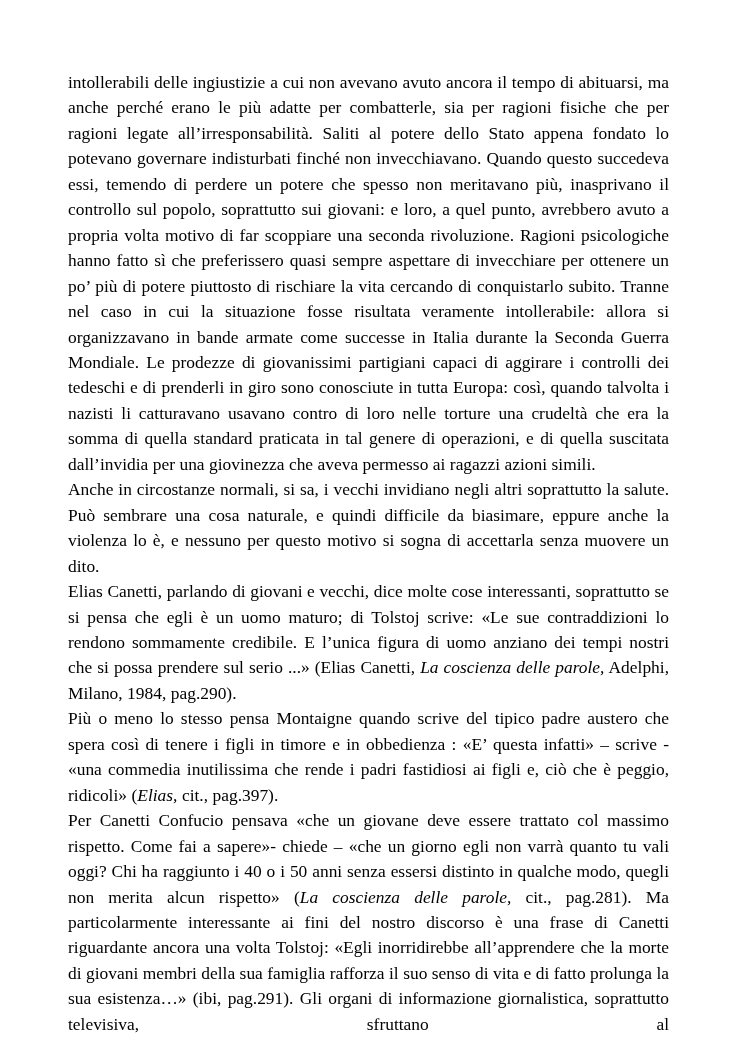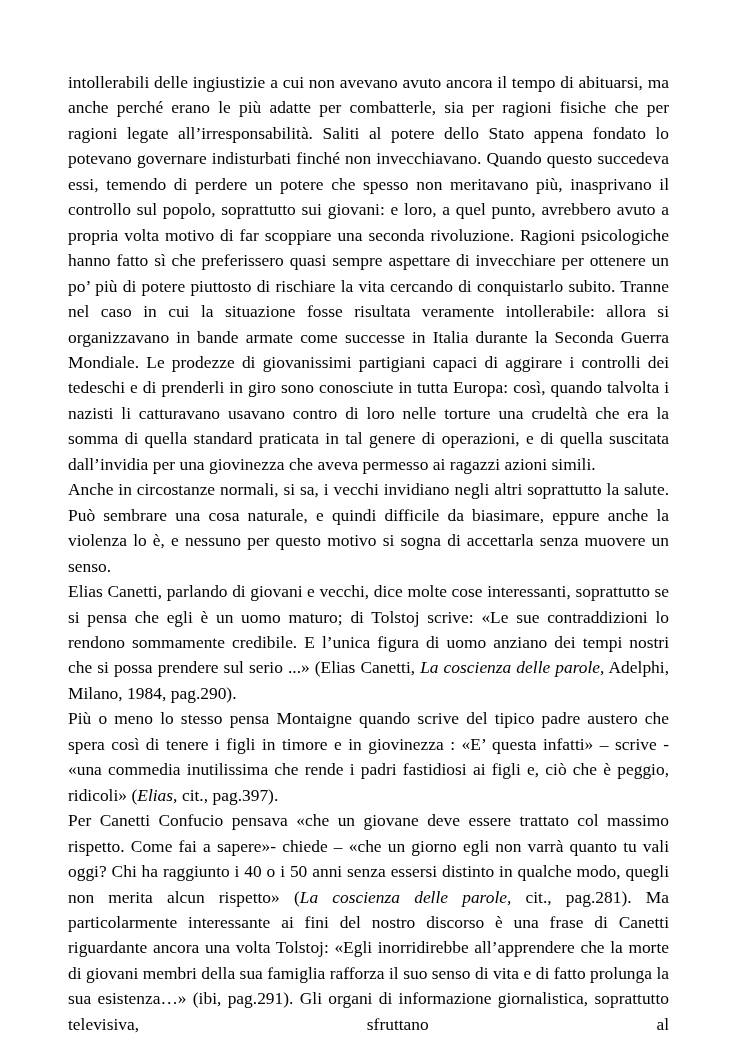--- a/index.html
+++ b/index.html
@@ -56,22 +56,22 @@
   }
 </style>
 </head>
 <body>
 
 <div class="page">
   <div class="text-column">
 
     <p class="para">intollerabili delle ingiustizie a cui non avevano avuto ancora il tempo di abituarsi, ma anche perché erano le più adatte per combatterle, sia per ragioni fisiche che per ragioni legate all’irresponsabilità. Saliti al potere dello Stato appena fondato lo potevano governare indisturbati finché non invecchiavano. Quando questo succedeva essi, temendo di perdere un potere che spesso non meritavano più, inasprivano il controllo sul popolo, soprattutto sui giovani: e loro, a quel punto, avrebbero avuto a propria volta motivo di far scoppiare una seconda rivoluzione. Ragioni psicologiche hanno fatto sì che preferissero quasi sempre aspettare di invecchiare per ottenere un po’ più di potere piuttosto di rischiare la vita cercando di conquistarlo subito. Tranne nel caso in cui la situazione fosse risultata veramente intollerabile: allora si organizzavano in bande armate come successe in Italia durante la Seconda Guerra Mondiale. Le prodezze di giovanissimi partigiani capaci di aggirare i controlli dei tedeschi e di prenderli in giro sono conosciute in tutta Europa: così, quando talvolta i nazisti li catturavano usavano contro di loro nelle torture una crudeltà che era la somma di quella standard praticata in tal genere di operazioni, e di quella suscitata dall’invidia per una giovinezza che aveva permesso ai ragazzi azioni simili.</p>
 
-    <p class="para">Anche in circostanze normali, si sa, i vecchi invidiano negli altri soprattutto la salute. Può sembrare una cosa naturale, e quindi difficile da biasimare, eppure anche la violenza lo è, e nessuno per questo motivo si sogna di accettarla senza muovere un senso.</p>
+    <p class="para">Anche in circostanze normali, si sa, i vecchi invidiano negli altri soprattutto la salute. Può sembrare una cosa naturale, e quindi difficile da biasimare, eppure anche la violenza lo è, e nessuno per questo motivo si sogna di accettarla senza muovere un dito.</p>
 
     <p class="para"><span>Elias Canetti, parlando di giovani e vecchi, dice molte cose interessanti, soprattutto se si pensa che egli è un uomo maturo; di Tolstoj scrive: «Le sue contraddizioni lo rendono sommamente credibile. E l’unica figura di uomo anziano dei tempi nostri che si possa prendere sul serio ...» (Elias Canetti, </span><i>La coscienza delle parole,</i><span> Adelphi, Milano, 1984, pag.290).</span></p>
 
-    <p class="para"><span>Più o meno lo stesso pensa Montaigne quando scrive del tipico padre austero che spera così di tenere i figli in timore e in giovinezza : «E’ questa infatti» – scrive - «una commedia inutilissima che rende i padri fastidiosi ai figli e, ciò che è peggio, ridicoli» (</span><i>Elias,</i><span> cit., pag.397).</span></p>
+    <p class="para"><span>Più o meno lo stesso pensa Montaigne quando scrive del tipico padre austero che spera così di tenere i figli in timore e in obbedienza : «E’ questa infatti» – scrive - «una commedia inutilissima che rende i padri fastidiosi ai figli e, ciò che è peggio, ridicoli» (</span><i>Elias,</i><span> cit., pag.397).</span></p>
 
     <p class="para continues"><span>Per Canetti Confucio pensava «che un giovane deve essere trattato col massimo rispetto. Come fai a sapere»- chiede – «che un giorno egli non varrà quanto tu vali oggi? Chi ha raggiunto i 40 o i 50 anni senza essersi distinto in qualche modo, quegli non merita alcun rispetto» (</span><i>La coscienza delle parole,</i><span> cit., pag.281). Ma particolarmente interessante ai fini del nostro discorso è una frase di Canetti riguardante ancora una volta Tolstoj: «Egli inorridirebbe all’apprendere che la morte di giovani membri della sua famiglia rafforza il suo senso di vita e di fatto prolunga la sua esistenza…» (ibi, pag.291). Gli organi di informazione giornalistica, soprattutto televisiva, sfruttano al</span></p>
 
   </div>
 </div>
 
 </body></html>

